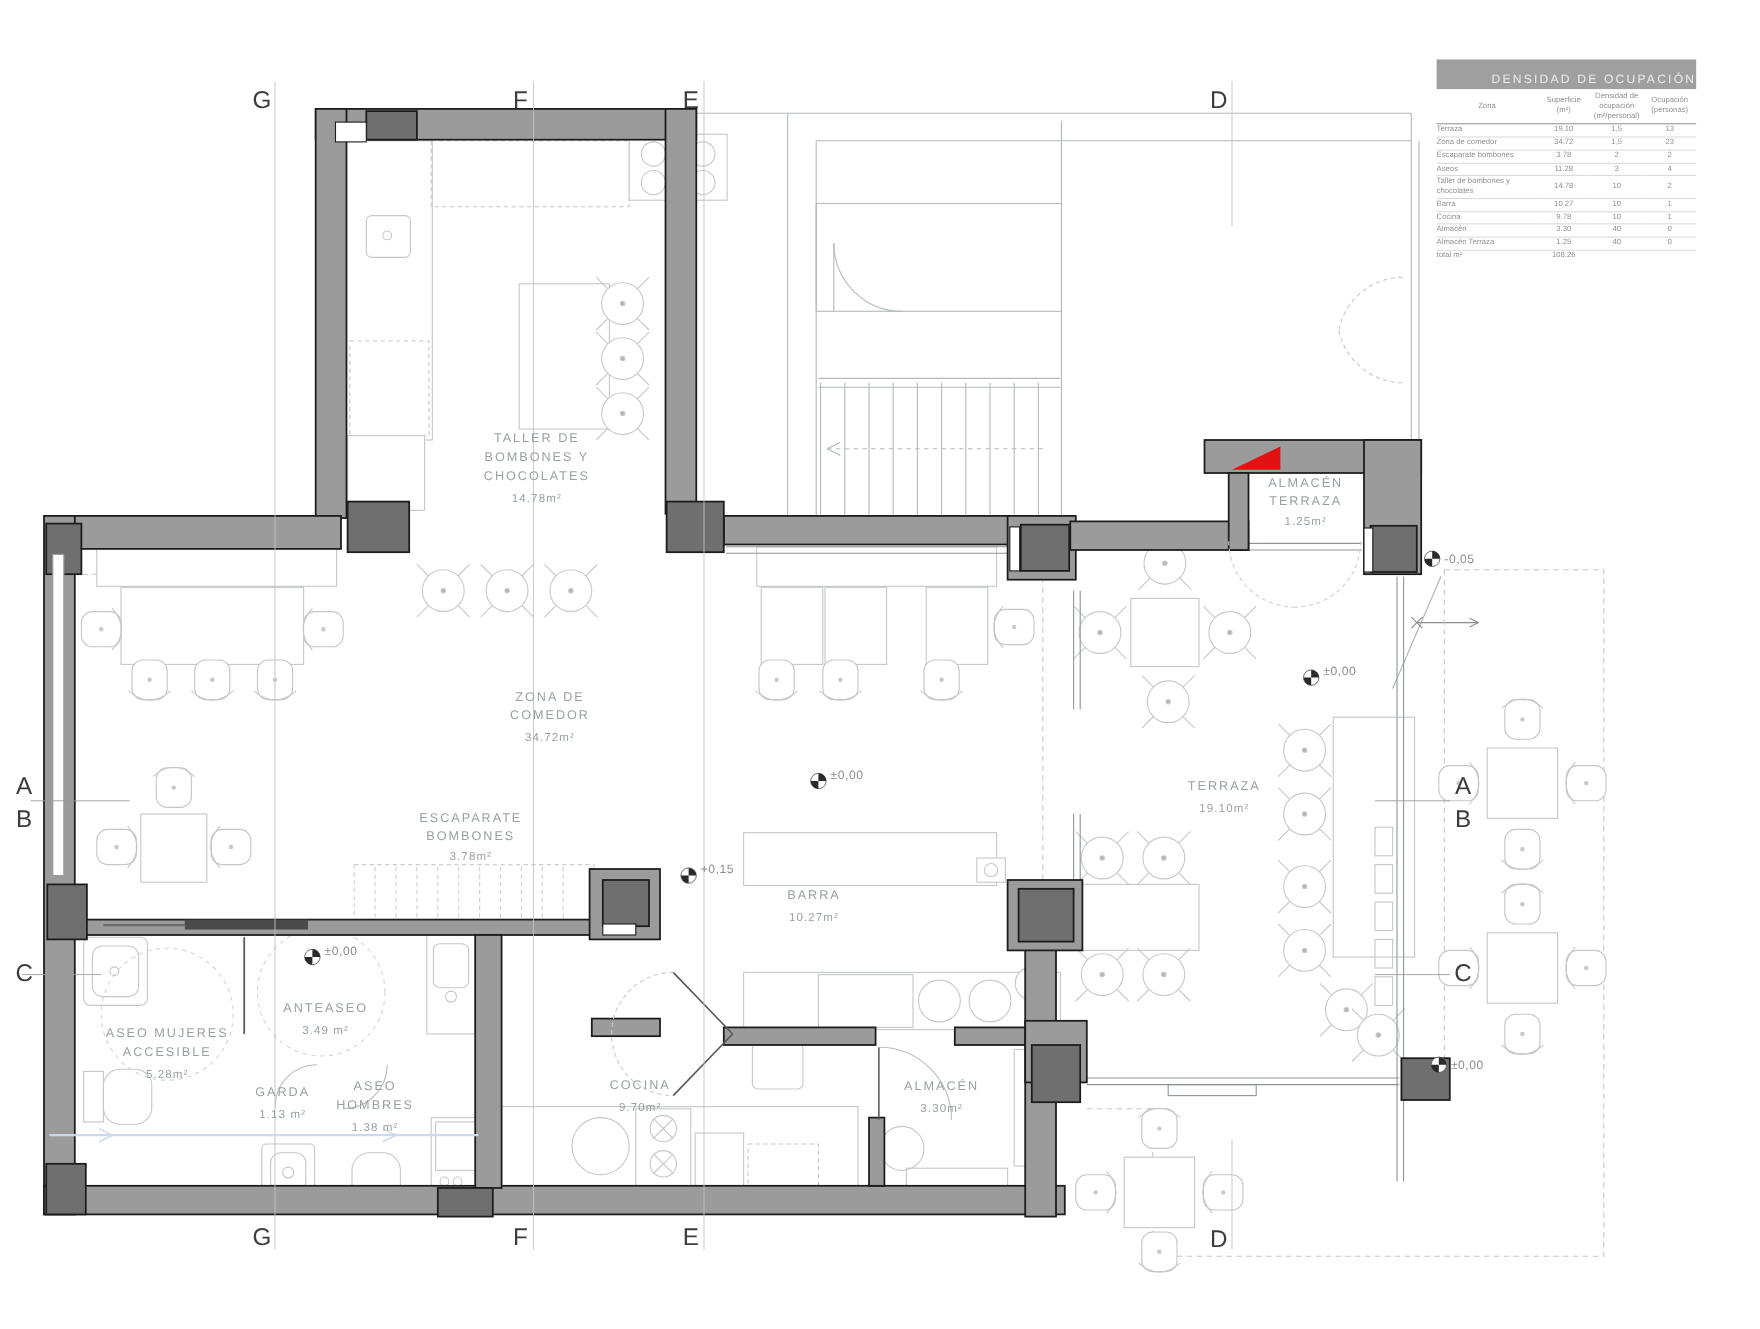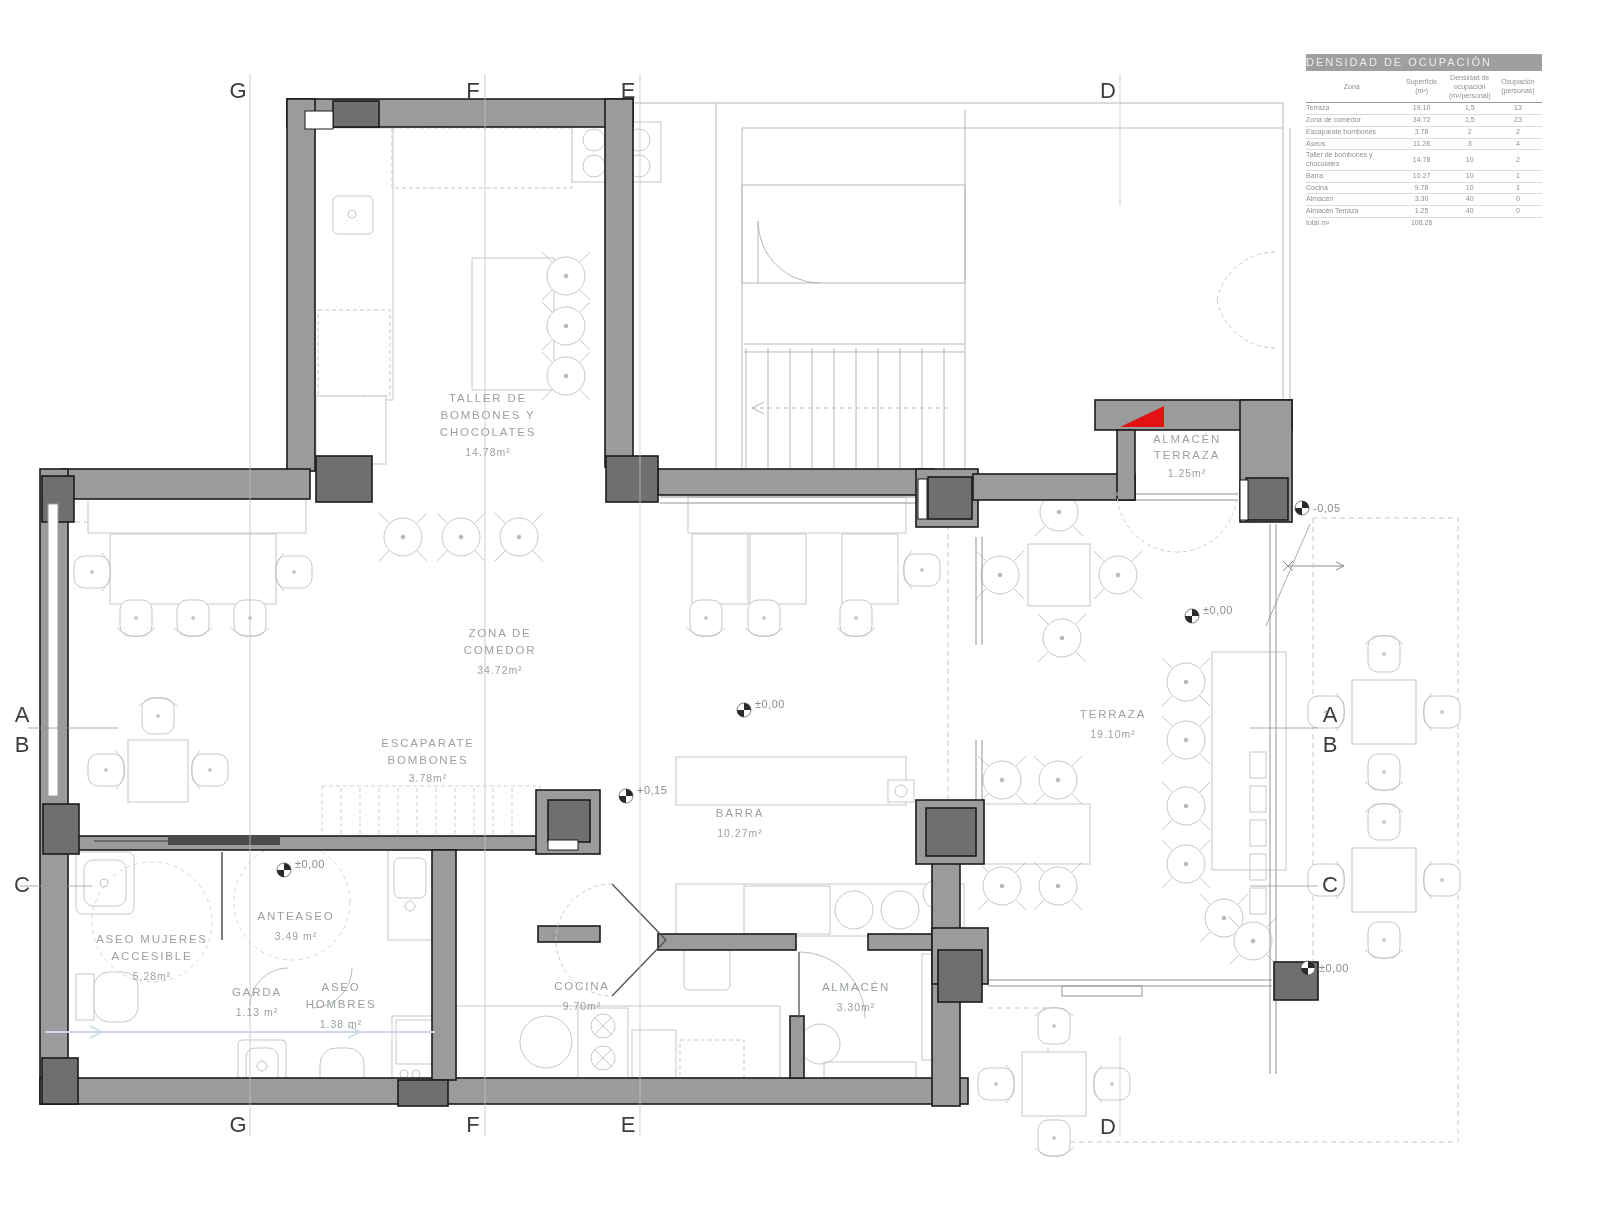--- a/index.html
+++ b/index.html
@@ -5,22 +5,22 @@
   html,body{margin:0;padding:0;background:#ffffff;}
   #stage{position:relative;width:1600px;height:1208px;background:#ffffff;overflow:hidden;
          font-family:"Liberation Sans",sans-serif;}
   svg text{font-family:"Liberation Sans",sans-serif;}
   .room-line{fill:#9ba1a1;font-size:11.5px;letter-spacing:1.8px;text-anchor:middle;}
   .room-area{fill:#9ba1a1;font-size:10.5px;letter-spacing:1px;text-anchor:middle;}
   .grid-letter{fill:#3d3d3d;font-size:22px;text-anchor:middle;}
   .lvl-text{fill:#8c8c8c;font-size:11px;letter-spacing:0.5px;}
   
   #occ{position:absolute;left:1306px;top:54px;width:236px;color:#8f8f8f;}
-  #occ .occ-title{background:#9f9f9f;color:#ececec;text-align:left;font-size:11px;
-      letter-spacing:2px;padding:2px 0 3px 0;}
+  #occ .occ-title{background:#9f9f9f;color:#ececec;text-align:right;font-size:11px;
+      letter-spacing:2px;padding:12px 0 3px 0;}
   #occ table{border-collapse:collapse;width:100%;font-size:7px;line-height:1.25;margin-top:2px;}
   #occ th{font-weight:normal;white-space:pre-line;text-align:center;vertical-align:middle;
       border-bottom:1px solid #9a9a9a;padding:1px 0 2px 0;}
   #occ th:first-child{width:38%;}
   #occ td{padding:1px 0;border-bottom:0.5px solid #dcdcdc;}
   #occ td.c-zona{text-align:left;}
   #occ td.c-num{text-align:center;width:20%;}
   #occ tr.total td{border-top:1px solid #9a9a9a;border-bottom:none;}
 </style>
 </head>

